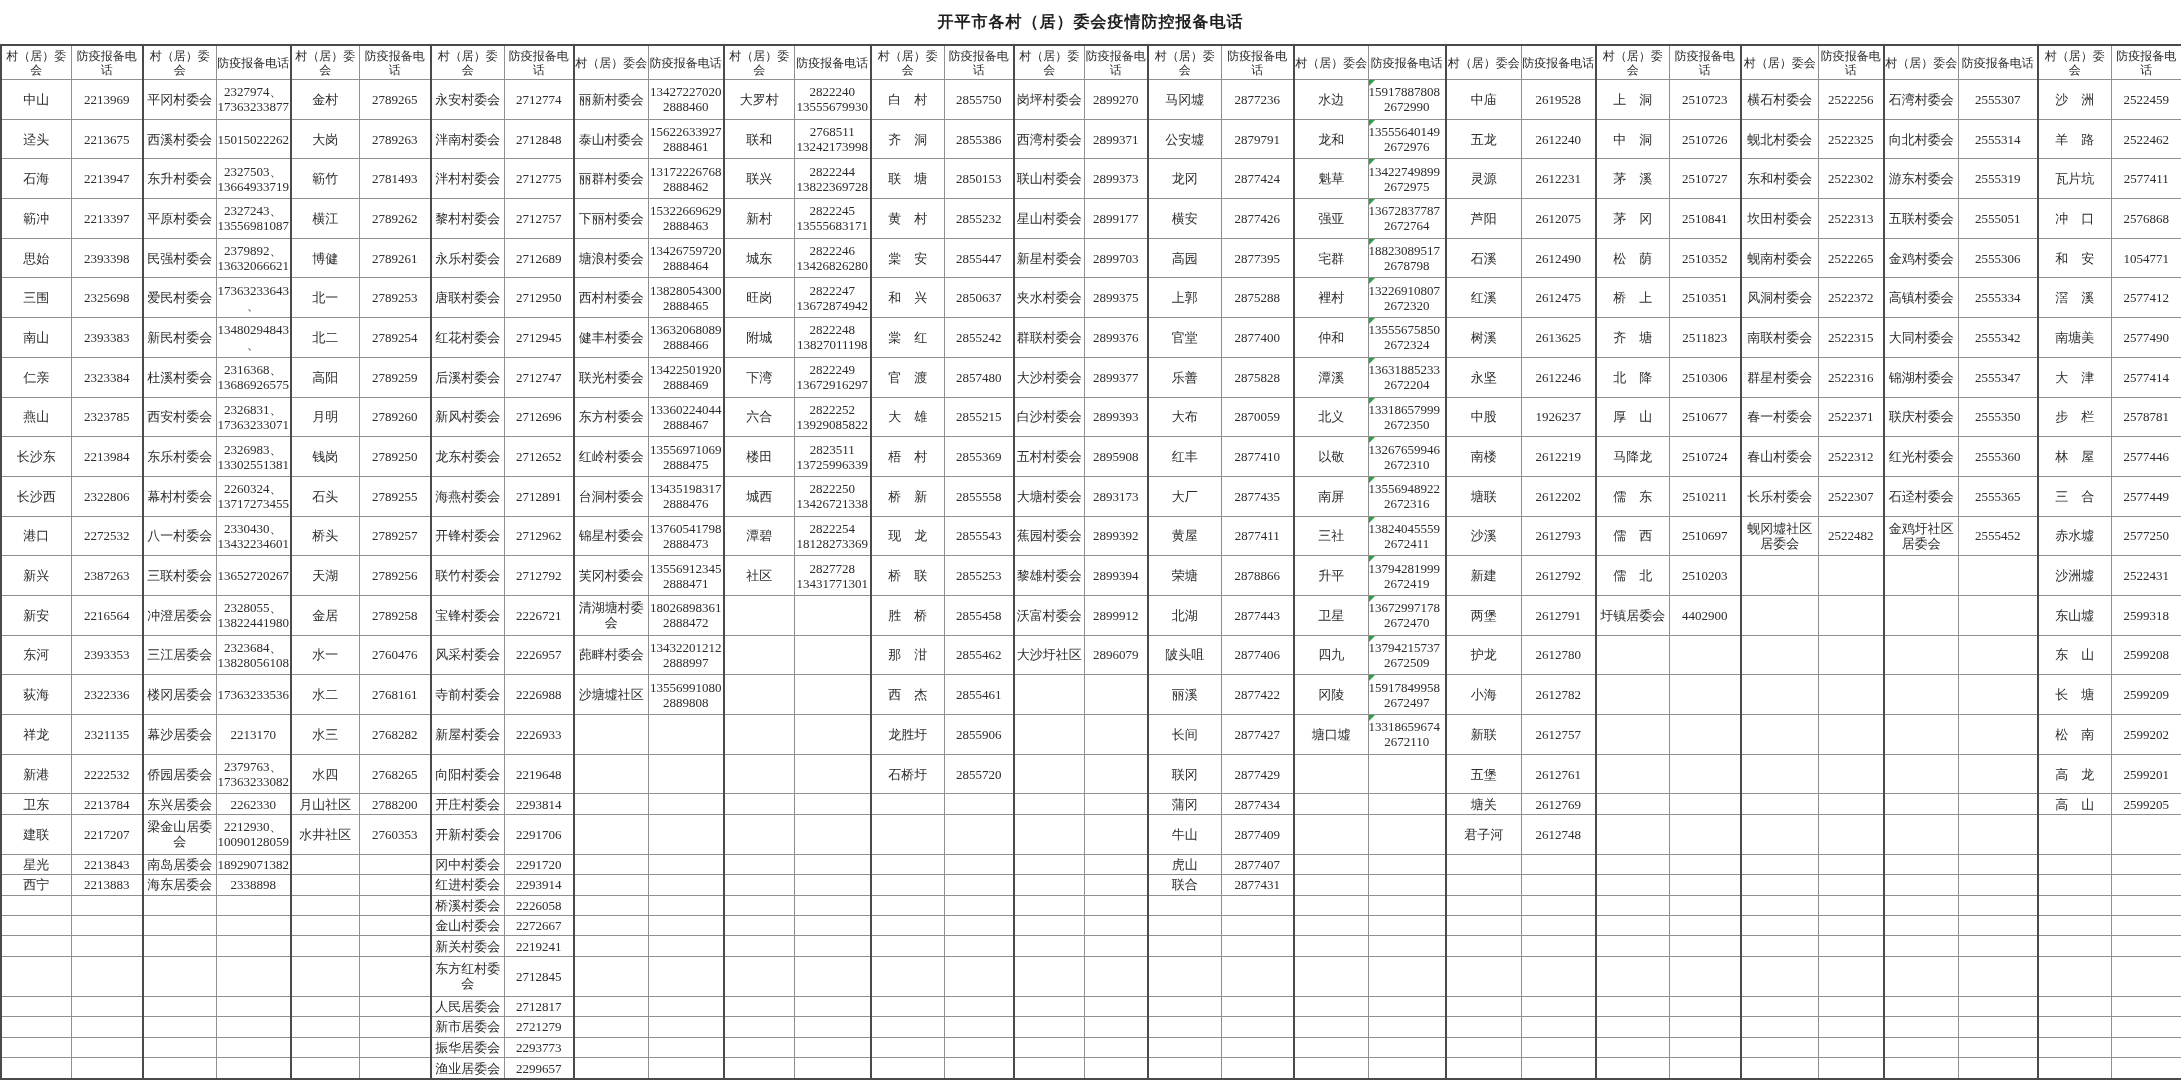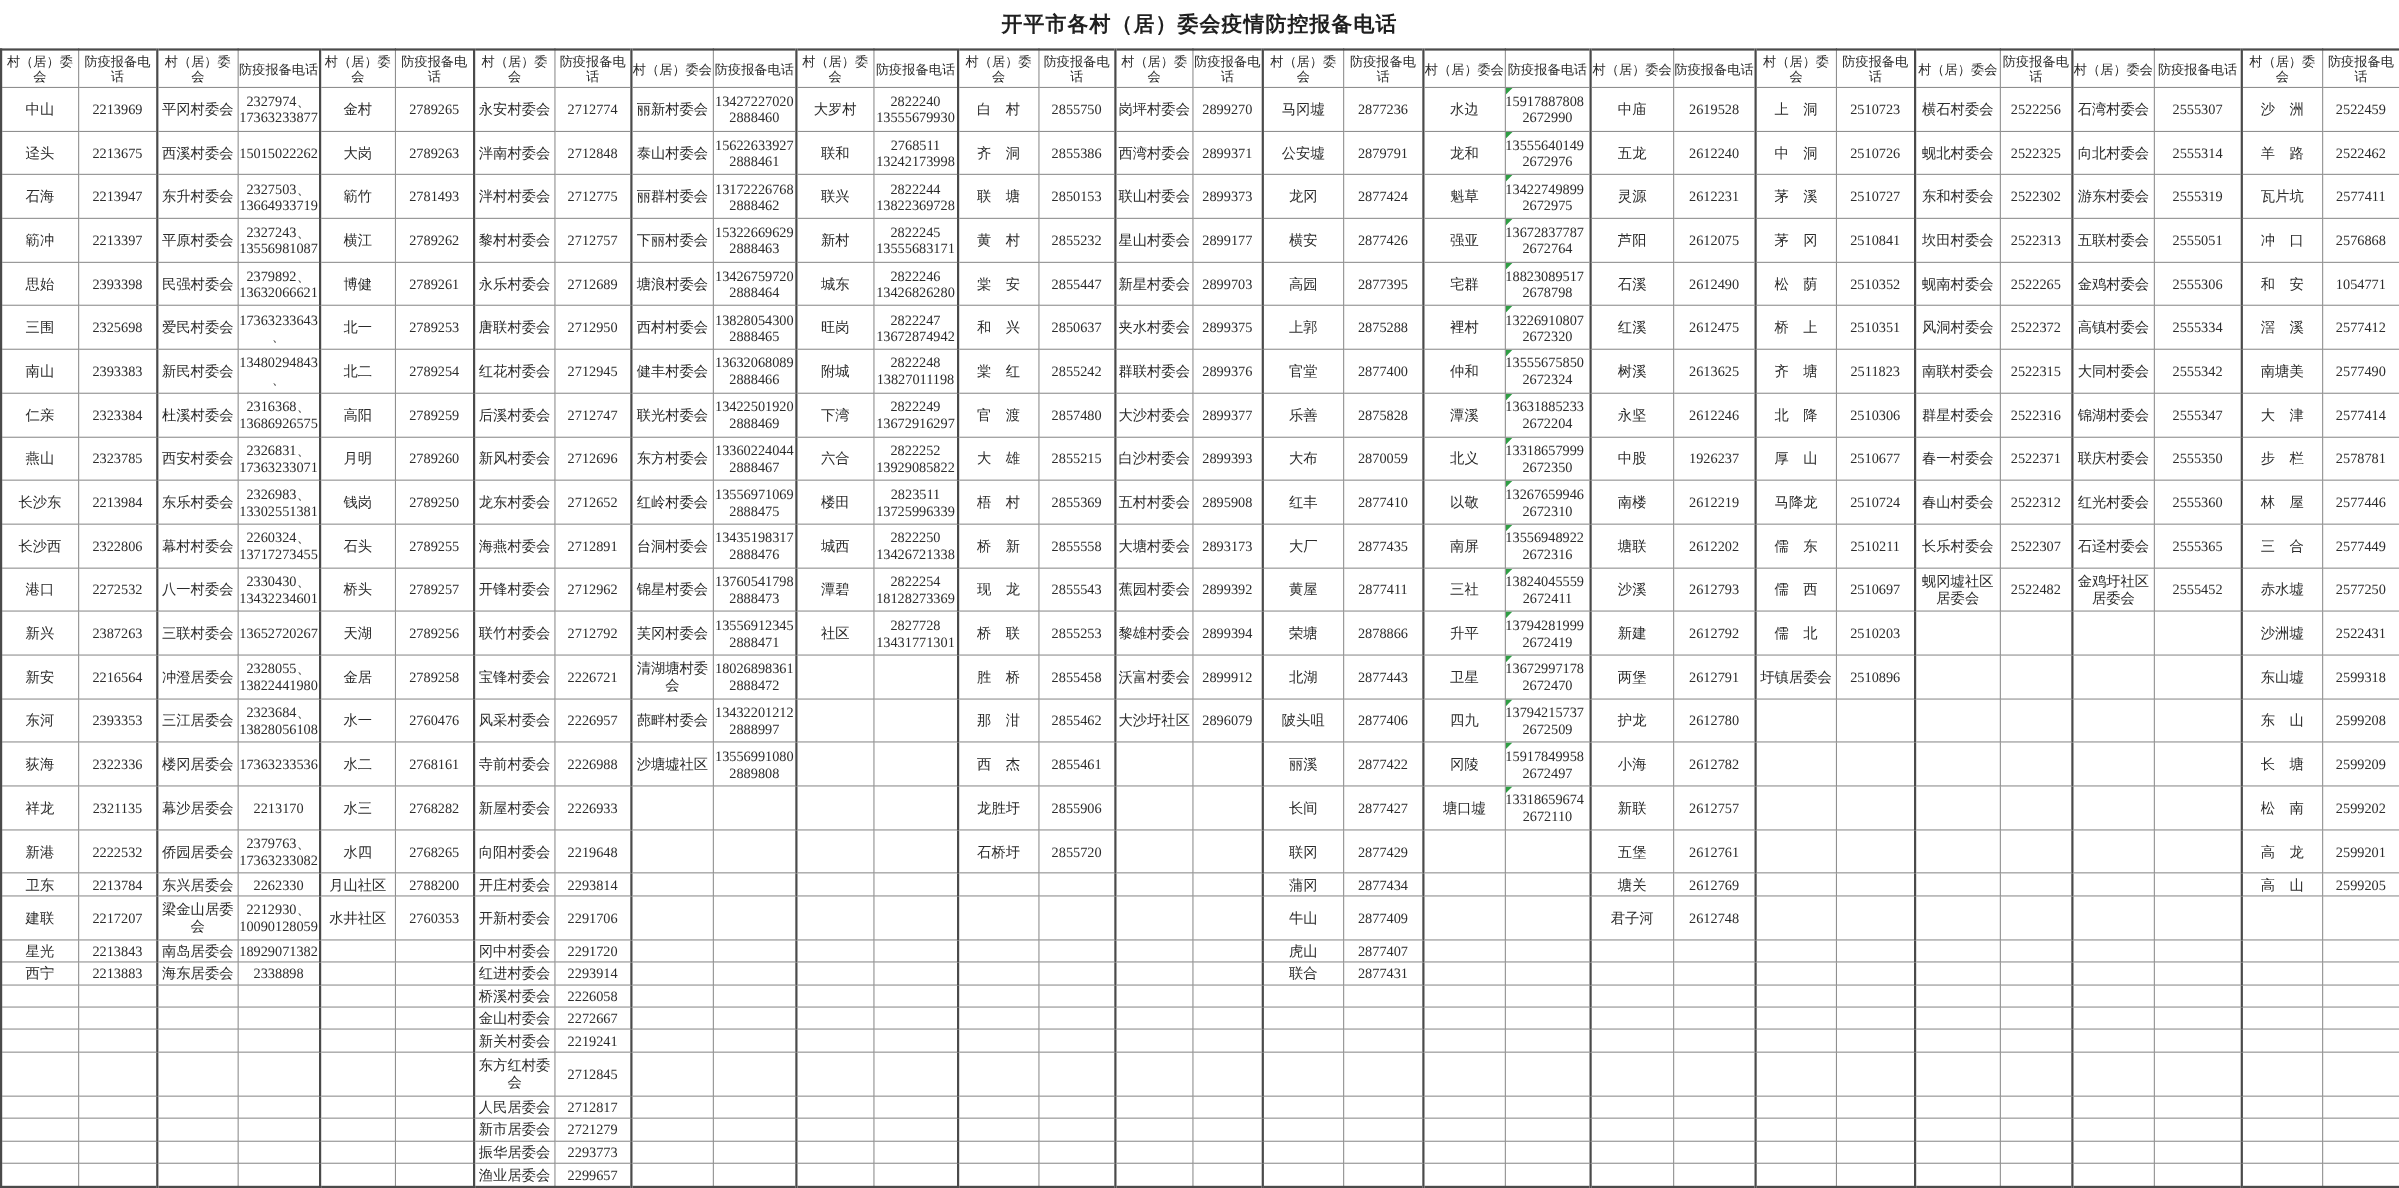--- a/index.html
+++ b/index.html
@@ -2,21 +2,21 @@
 <html><head>
 <meta charset="utf-8">
 <style>
   html,body{margin:0;padding:0}
   body{
     width:2181px;height:1080px;overflow:hidden;background:#ffffff;
     font-family:"Liberation Serif","DejaVu Serif",serif;color:#2b2b2b;
   }
   .title-bar{
     height:44px;display:flex;align-items:center;justify-content:center;
-    font-size:19px;font-weight:700;letter-spacing:1px;color:#1f1f1f;
+    font-size:16px;font-weight:700;letter-spacing:1px;color:#1f1f1f;
   }
   table{
     border-collapse:collapse;table-layout:fixed;
     width:2181px;height:1036px;border:2px solid #4a4a4a;
   }
   th,td{
     border:1px solid #8f8f8f;padding:0;margin:0;
     text-align:center;vertical-align:middle;overflow:hidden;position:relative;
   }
   .gs{border-left:2px solid #4a4a4a}
@@ -588,21 +588,21 @@
         <td class="v gs">沃富村委会</td>
         <td class="p">2899912</td>
         <td class="v gs">北湖</td>
         <td class="p">2877443</td>
         <td class="v gs">卫星</td>
         <td class="p mark">13672997178，
 2672470</td>
         <td class="v gs">两堡</td>
         <td class="p">2612791</td>
         <td class="v gs">圩镇居委会</td>
-        <td class="p">2510896</td>
+        <td class="p">4402900</td>
         <td class="v gs"></td>
         <td class="p"></td>
         <td class="v gs"></td>
         <td class="p"></td>
         <td class="v gs">东山墟</td>
         <td class="p">2599318</td>
       </tr>
       <tr>
         <td class="v">东河</td>
         <td class="p">2393353</td>

